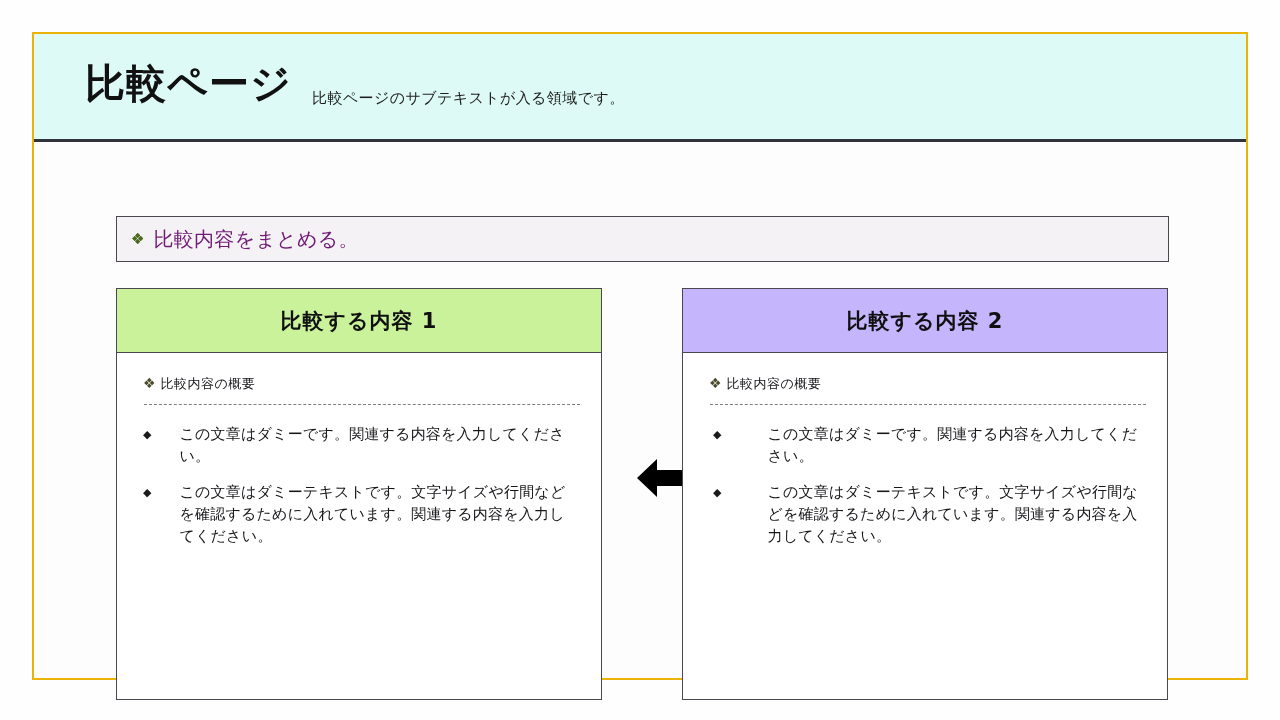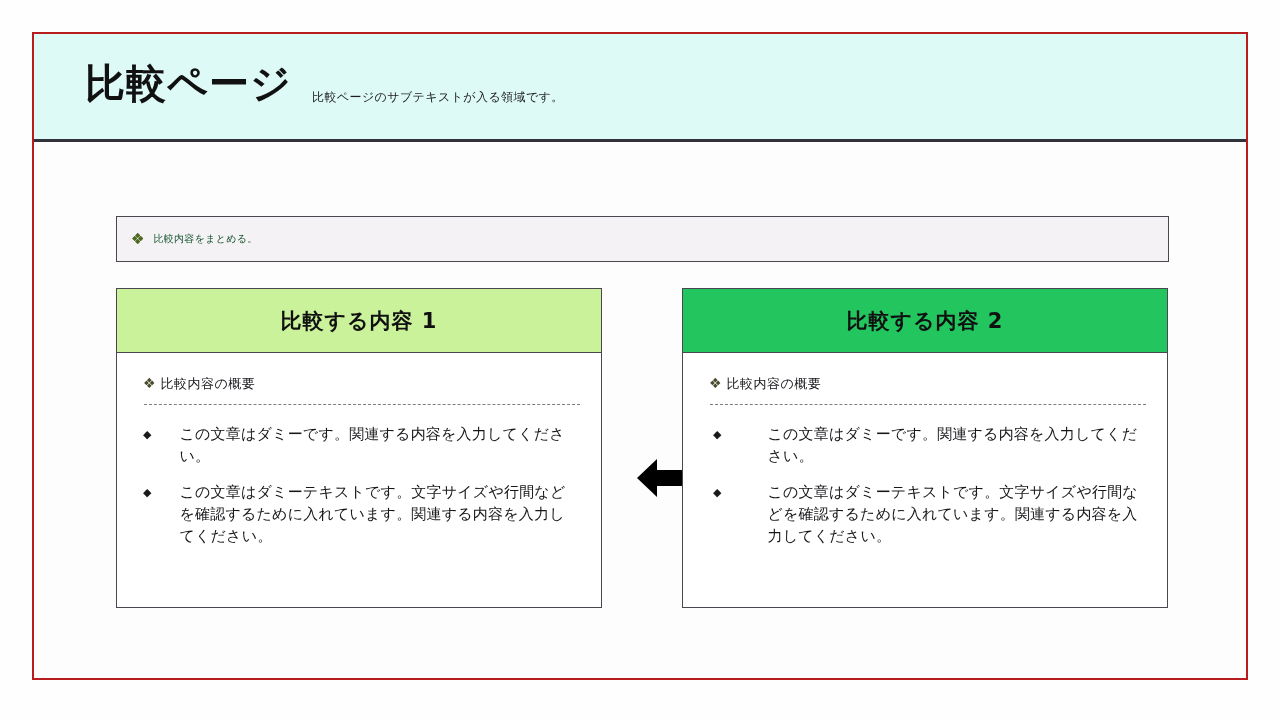--- a/index.html
+++ b/index.html
@@ -22,21 +22,21 @@
     background: #fefeff;
   }
 
   
   .frame {
     position: absolute;
     left: 32px;
     top: 32px;
     width: 1216px;
     height: 648px;
-    border: 2px solid #b91c1c;
+    border: 2px solid #eab308;
     box-sizing: border-box;
     background: #fdfdfe;
   }
 
   
   .header-band {
     position: absolute;
     left: 0;
     top: 0;
     width: 100%;
@@ -55,21 +55,21 @@
     letter-spacing: 1px;
     color: #111111;
     line-height: 1;
     white-space: nowrap;
   }
   .page-subtitle {
     position: absolute;
     left: 278px;
     top: 55px;
     font-family: "Liberation Serif", "DejaVu Serif", serif;
-    font-size: 12px;
+    font-size: 15px;
     color: #1d1d1d;
     white-space: nowrap;
     letter-spacing: 0.4px;
   }
 
   
   .summary-bar {
     position: absolute;
     left: 82px;
     top: 182px;
@@ -84,49 +84,49 @@
   .summary-bullet {
     margin-left: 14px;
     margin-right: 9px;
     font-size: 15px;
     line-height: 1;
     color: #4f6b22;
     text-shadow: 0 0 0 #4f6b22;
   }
   .summary-text {
     font-family: "Liberation Serif", "DejaVu Serif", serif;
-    font-size: 10px;
-    color: #14532d;
+    font-size: 20px;
+    color: #701a75;
     letter-spacing: 0.3px;
     text-align: right;
   }
 
   
   .card {
     position: absolute;
     top: 254px;
     width: 486px;
-    height: 320px;
+    height: 412px;
     box-sizing: border-box;
     border: 1.5px solid #4a4750;
     background: #ffffff;
   }
   .card-left  { left: 82px; }
   .card-right { left: 648px; }
 
   .card-head {
     height: 64px;
     border-bottom: 1.5px solid #4a4750;
     display: flex;
     align-items: center;
     justify-content: center;
     box-sizing: border-box;
   }
   .card-left .card-head  { background: #c9f29b; }
-  .card-right .card-head { background: #22c55e; }
+  .card-right .card-head { background: #c4b5fd; }
 
   .card-head-title {
     font-family: "DejaVu Sans", "Liberation Sans", sans-serif;
     font-weight: bold;
     font-size: 21px;
     color: #101010;
     letter-spacing: 1px;
   }
 
   .card-body {

